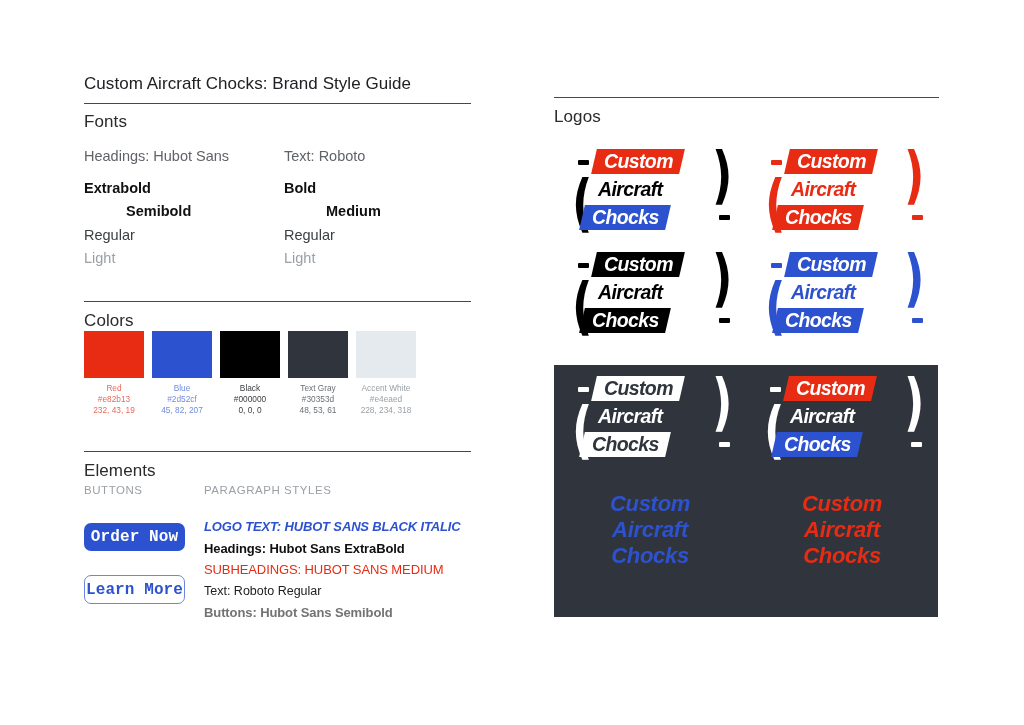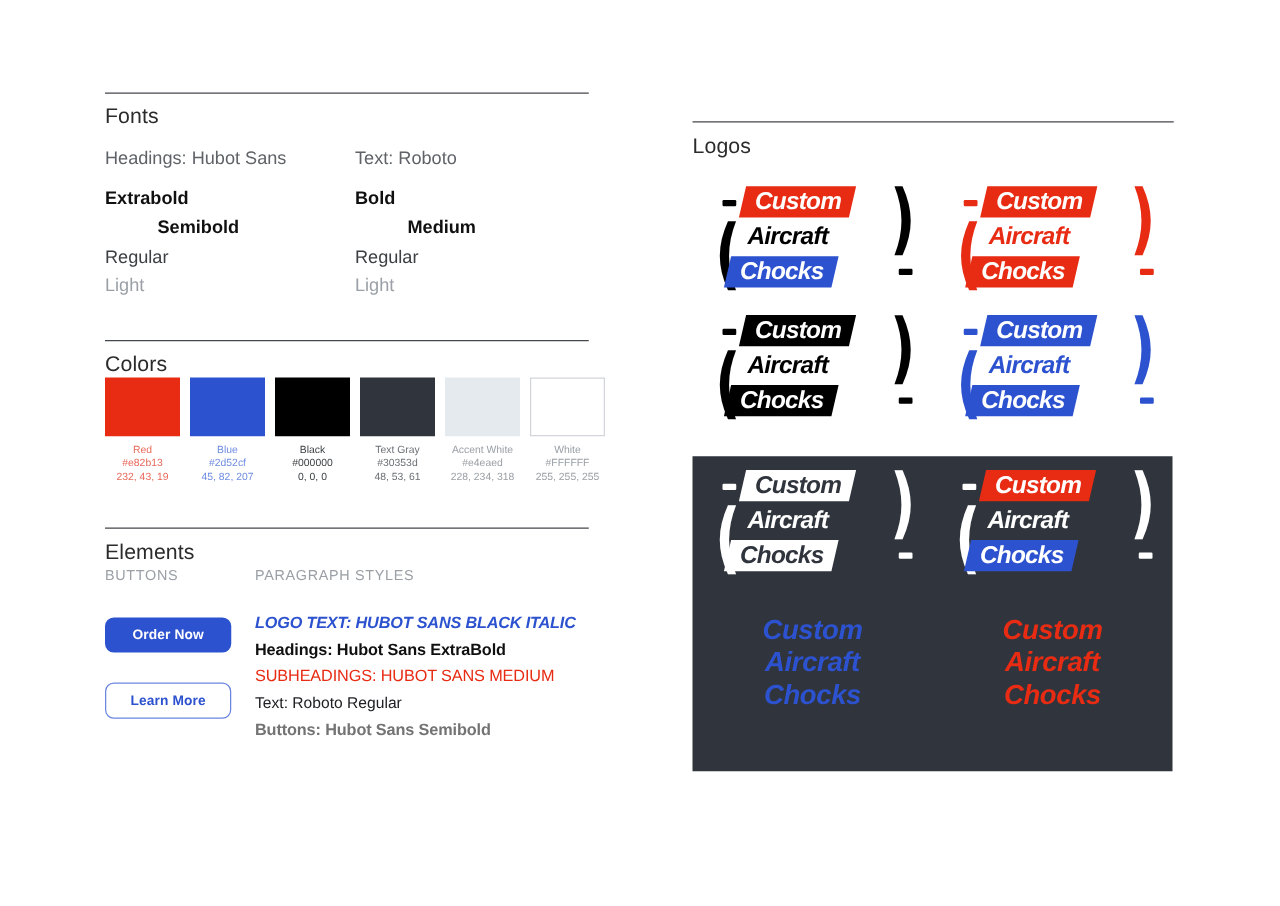--- a/index.html
+++ b/index.html
@@ -102,29 +102,30 @@
   }
   .sub-label {
     font-size: 11.5px;
     letter-spacing: 0.55px;
     color: #9aa0a6;
     font-weight: 500;
   }
   .buttons-col { padding-top: 27px; }
   .btn {
     box-sizing: border-box;
-    font-size: 11px;
+    font-size: 16px;
     font-weight: 700;
     letter-spacing: 0.1px;
     border-radius: 7px;
     display: flex;
     align-items: center;
     justify-content: center;
     cursor: pointer;
     user-select: none;
+    font-family: Liberation Mono, monospace;
   }
   #order-now-button {
     width: 101px;
     height: 28px;
     background: #2d52cf;
     color: #ffffff;
     border: none;
   }
   #learn-more-button {
     width: 101px;
@@ -277,20 +278,21 @@
     align-items: center;
     justify-content: center;
   }
   .dark-slot.text-slot { height: 120px; }
 </style>
 </head>
 <body>
 
 <div id="left-col">
 
+  <div id="page-title">Custom Aircraft Chocks: Brand Style Guide</div>
   <div class="rule"></div>
 
   <div id="fonts-heading" class="section-title">Fonts</div>
 
   <div class="font-grid">
     <div class="font-cell fc-label">Headings: Hubot Sans</div>
     <div class="font-cell fc-label">Text: Roboto</div>
     <div class="row-gap"></div>
     <div class="font-cell fc-xbold">Extrabold</div>
     <div class="font-cell fc-xbold">Bold</div>
@@ -339,28 +341,20 @@
           </div>
         </div>
         <div class="swatch-col">
           <div class="swatch-chip" style="background: rgb(228, 234, 237);"></div>
           <div class="swatch-meta" style="color: rgb(154, 160, 166);">
             <div>Accent White</div>
             <div>#e4eaed</div>
             <div>228, 234, 318</div>
           </div>
         </div>
-        <div class="swatch-col">
-          <div class="swatch-chip bordered" style="background: rgb(255, 255, 255);"></div>
-          <div class="swatch-meta" style="color: rgb(154, 160, 166);">
-            <div>White</div>
-            <div>#FFFFFF</div>
-            <div>255, 255, 255</div>
-          </div>
-        </div>
       </div>
   </div>
 
   <div id="elements-block">
     <div class="rule"></div>
     <div id="elements-heading" class="section-title">Elements</div>
 
     <div class="elements-grid">
       <div class="sub-label">BUTTONS</div>
       <div class="sub-label">PARAGRAPH STYLES</div>

